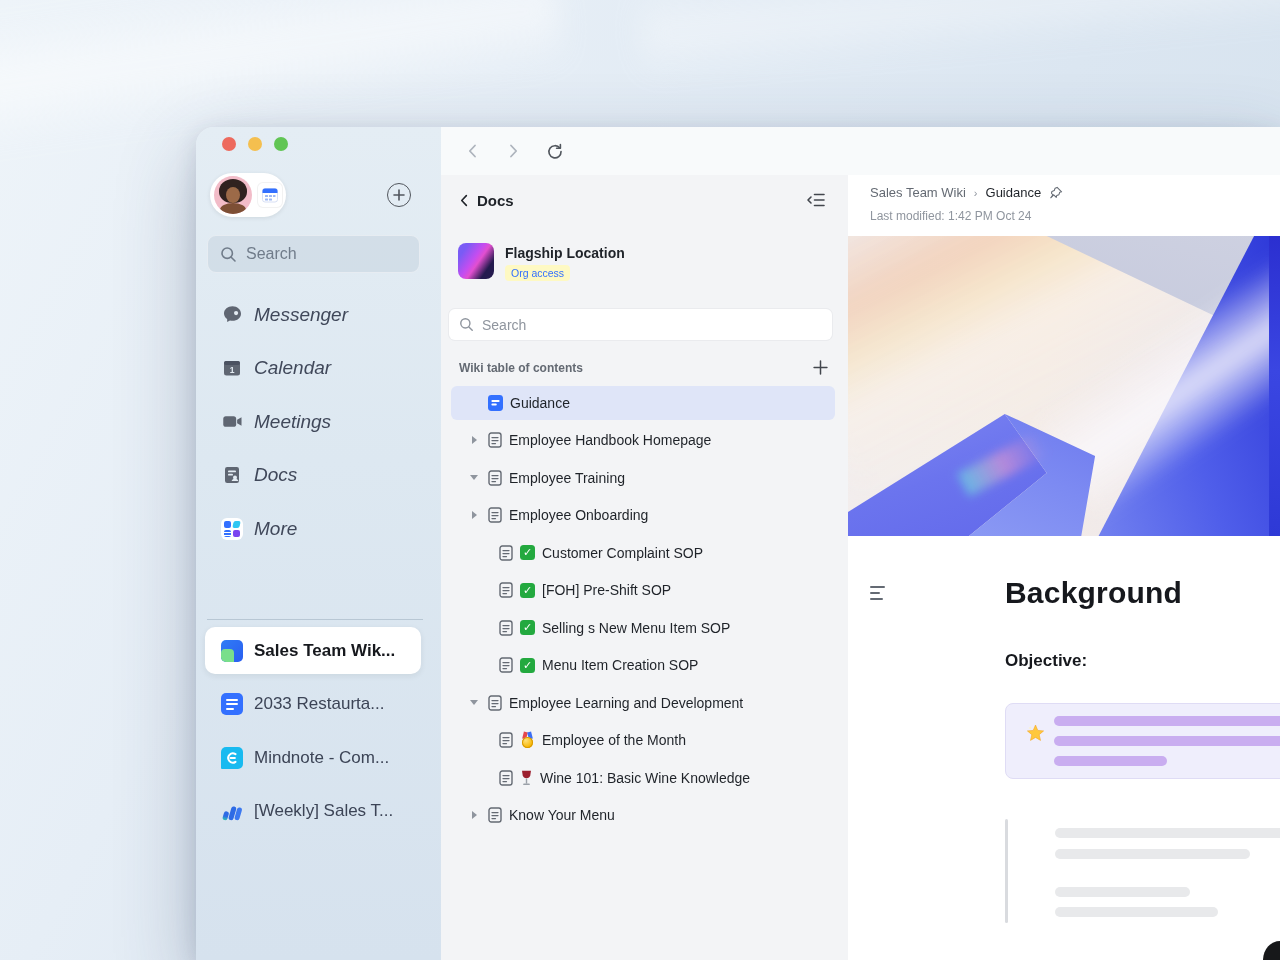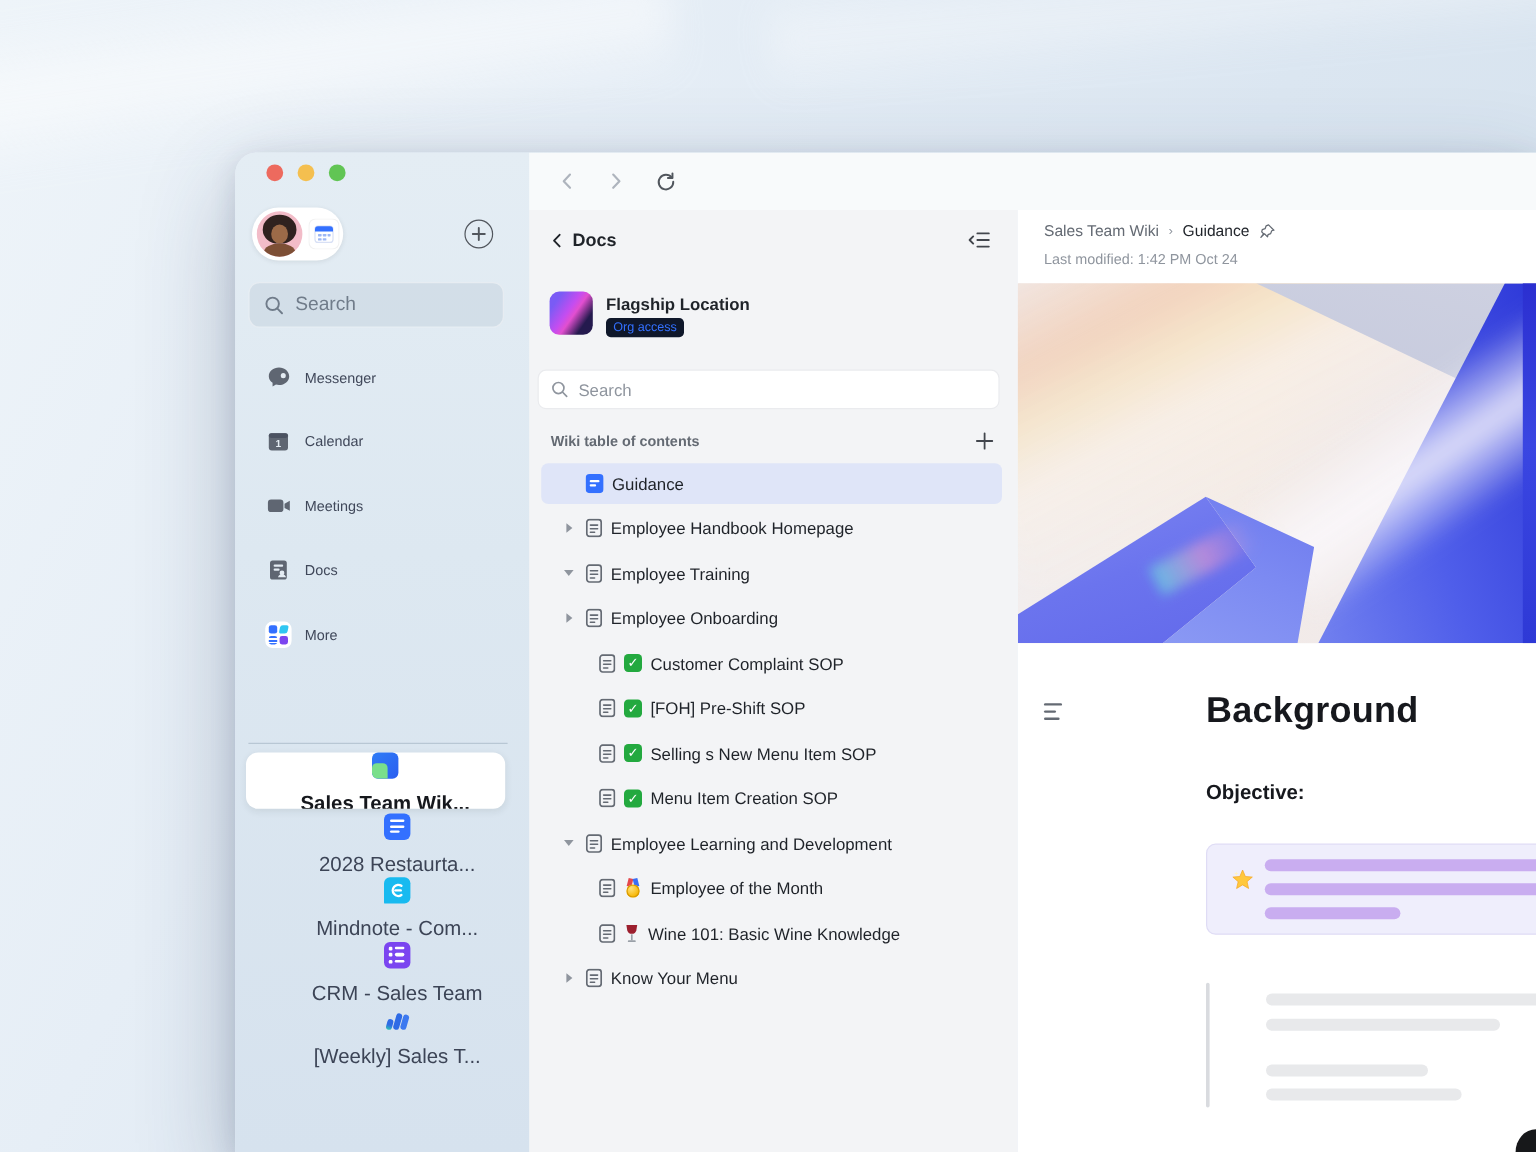--- a/index.html
+++ b/index.html
@@ -33,32 +33,32 @@
   .cal-badge { position:absolute; left:47px; top:9px; width:26px; height:26px; border-radius:6px; background:#fff;
     box-shadow:0 0 0 1px rgba(31,35,41,.06) inset; display:flex; align-items:center; justify-content:center; }
   .add-btn { position:absolute; left:191px; top:56px; width:24px; height:24px; border-radius:50%;
     border:1.6px solid #51565d; color:#51565d; display:flex; align-items:center; justify-content:center; cursor:pointer; background:transparent; }
   .add-btn svg { display:block; }
   .side-search { position:absolute; left:11px; top:108px; width:213px; height:38px; border-radius:9px;
     background:rgba(198,211,223,.55); border:1px solid rgba(255,255,255,.45);
     display:flex; align-items:center; gap:9px; padding:0 12px; color:#707c8a; font-size:16px; }
   .nav-list { position:absolute; left:0; top:161px; width:100%; }
   .nav-row { height:53.5px; display:flex; align-items:center; padding-left:25px; gap:11px; cursor:pointer; }
-  .nav-row .lbl { font-size:12px; color:#40485a; }
+  .nav-row .lbl { font-size:19px; color:#40485a;font-style:italic; }
   .nav-ic { width:22px; height:22px; display:flex; align-items:center; justify-content:center; }
   .more-tile { width:22px; height:22px; background:#fff; border-radius:6px; padding:3px;
     display:grid; grid-template-columns:1fr 1fr; grid-template-rows:1fr 1fr; gap:2px; }
   .more-tile i { border-radius:2px; }
   .more-tile .m1 { background:#3370ff; }
   .more-tile .m2 { background:#2fc6f2; border-radius:2px 2px 2px 2px; transform:skewX(-12deg); }
   .more-tile .m3 { background:repeating-linear-gradient(to bottom,#3370ff 0 2px,#ffffff 2px 3px); border-radius:2px; }
   .more-tile .m4 { background:#7b45f0; }
   .side-divider { position:absolute; left:11px; right:18px; top:492px; height:1px; background:rgba(120,140,160,.35); }
   .pinned-list { position:absolute; left:0; top:497px; width:100%; }
-  .pin-row { height:53.5px; display:flex; align-items:center; padding-left:25px; gap:11px; cursor:pointer;flex-direction:column; }
+  .pin-row { height:53.5px; display:flex; align-items:center; padding-left:25px; gap:11px; cursor:pointer; }
   .pin-row .lbl { font-size:17px; color:#3c4456; white-space:nowrap; overflow:hidden; }
   .pin-row.selected { height:47px; margin:3px 20px 3.5px 9px; padding-left:16px; background:#fff;
     border-radius:10px; box-shadow:0 2px 6px rgba(31,35,41,.08); }
   .pin-row.selected .lbl { font-weight:bold; color:#16181d; }
   .app-tile { width:22px; height:22px; border-radius:5px; position:relative; flex:none; overflow:hidden; }
   .tile-wiki { background:linear-gradient(135deg,#2f7cf6,#2a5ef0); }
   .tile-wiki i { position:absolute; left:0; bottom:0; width:13px; height:13px; background:#79df8b; border-radius:4px 4px 0 4px; }
   .tile-doc { background:#3370ff; display:flex; flex-direction:column; justify-content:center; align-items:center; gap:2.5px; }
   .tile-doc i { width:12px; height:2px; background:#fff; border-radius:2px; }
   .tile-doc i:last-child { width:8px; align-self:flex-start; margin-left:5px; }
@@ -81,21 +81,21 @@
   
   .docs-panel { position:absolute; left:245px; top:48px; width:407px; bottom:0; background:#f3f4f6; }
   .panel-header { position:absolute; left:17px; right:22px; top:16px; display:flex; align-items:center; }
   .panel-back { display:flex; align-items:center; gap:6px; cursor:pointer; }
   .panel-back .t { font-size:15px; font-weight:bold; color:#1f2329; }
   .panel-collapse { margin-left:auto; cursor:pointer; display:flex; }
   .space-row { position:absolute; left:17px; top:68px; display:flex; gap:11px;justify-content:flex-end; }
   .space-icon { width:36px; height:36px; border-radius:8px; flex:none;
     background:linear-gradient(125deg,#7a5bf5 18%,#c44df0 44%,#e24fd0 55%,#241a4e 78%); }
   .space-name { font-size:14px; font-weight:bold; color:#1f2329; margin-top:2px; }
-  .space-badge { display:inline-block; margin-top:4px; font-size:10.5px; color:#3370ff; background:#0f172a;
+  .space-badge { display:inline-block; margin-top:4px; font-size:10.5px; color:#3370ff; background:#fef9c3;
     border-radius:4px; padding:2px 6px; }
   .panel-search { position:absolute; left:8px; top:134px; width:383px; height:31px; background:#fff; border-radius:6px;
     display:flex; align-items:center; gap:8px; padding:0 10px; color:#8f959e; font-size:14px; box-shadow:0 0 0 1px rgba(31,35,41,.04); }
   .toc-header { position:absolute; left:18px; right:20px; top:185px; display:flex; align-items:center;font-weight:bold; }
   .toc-title { font-size:12px; color:#646a73; }
   .toc-add { margin-left:auto; cursor:pointer; display:flex; }
   .toc-tree { position:absolute; left:10px; right:13px; top:209px; }
   .toc-row { height:37.5px; display:flex; align-items:center; cursor:pointer; padding-left:16px; }
   .toc-row.selected { height:34px; margin:1.75px 0; background:#dfe5f8; border-radius:6px; }
   .toc-row.indent { padding-left:48px; }
@@ -269,47 +269,30 @@
               <i></i>
             </span>
             <span class="lbl">Sales Team Wik...</span>
           </div>
           <div class="pin-row">
             <span class="app-tile tile-doc">
               <i></i>
               <i></i>
               <i></i>
             </span>
-            <span class="lbl">2028 Restaurta...</span>
+            <span class="lbl">2033 Restaurta...</span>
           </div>
           <div class="pin-row">
             <span class="app-tile tile-mind">
               <svg width="14" height="14" viewBox="0 0 14 14" fill="none">
                 <path d="M10.5 3.2A4.6 4.6 0 1 0 10.5 10.8" stroke="#fff" stroke-width="2" stroke-linecap="round"></path>
                 <path d="M5.5 7h4.4" stroke="#fff" stroke-width="2" stroke-linecap="round"></path>
               </svg>
             </span>
             <span class="lbl">Mindnote - Com...</span>
-          </div>
-          <div class="pin-row">
-            <span class="app-tile tile-crm">
-              <i>
-                <b></b>
-                <s></s>
-              </i>
-              <i>
-                <b></b>
-                <s></s>
-              </i>
-              <i>
-                <b></b>
-                <s></s>
-              </i>
-            </span>
-            <span class="lbl">CRM - Sales Team</span>
           </div>
           <div class="pin-row">
             <span class="app-tile tile-min">
               <i></i>
               <i></i>
               <i></i>
             </span>
             <span class="lbl">[Weekly] Sales T...</span>
           </div>
         </div>

